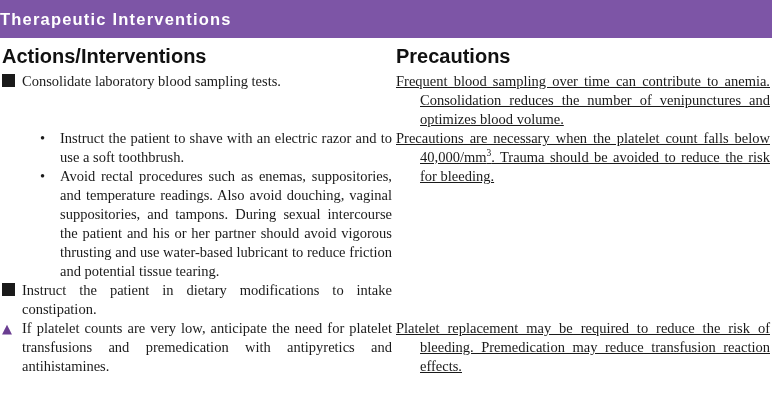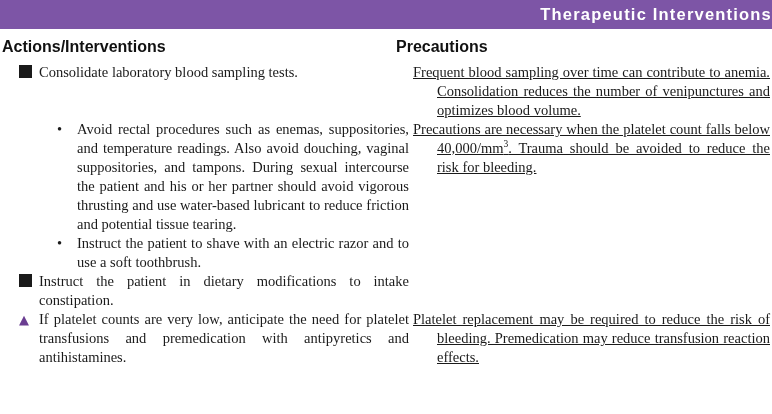--- a/index.html
+++ b/index.html
@@ -8,52 +8,51 @@
     width: 772px;
     height: 414px;
     overflow: hidden;
     background: #ffffff;
     font-family: "Liberation Serif", serif;
     font-size: 14.5px;
     line-height: 19px;
     color: #1a1a1a;
   }
   .title-bar {
-    height: 29px;
+    height: 38px;
     display: flex;
     align-items: center;
-    justify-content: flex-end;
+    justify-content: flex-start;
   }
   .title-bar .title {
     color: #ffffff;
     font-family: "Liberation Sans", sans-serif;
     font-weight: bold;
     font-size: 16.5px;
     letter-spacing: 1.2px;
   }
   .content { padding: 0 2px; }
   .col-headings {
     display: grid;
     grid-template-columns: 390px 1fr;
     column-gap: 4px;
     margin: 9px 0 7px 0;
   }
   .col-heading {
     font-family: "Liberation Sans", sans-serif;
     font-weight: bold;
-    font-size: 16px;
+    font-size: 20px;
     line-height: 18px;
     color: #111111;
   }
   .row {
     display: grid;
     grid-template-columns: 390px 1fr;
     column-gap: 4px;
     align-items: start;
-    margin-left: 17px;
   }
   .action-cell { }
   .action-item {
     padding-left: 20px;
     text-indent: -20px;
     text-align: justify;
   }
   .sq-bullet {
     display: inline-block;
     width: 13px;
@@ -112,24 +111,24 @@
         </div>
       </div>
       <div class="rationale-cell">
         <div class="rationale-par">Frequent blood sampling over time can contribute to anemia. Consolidation reduces the number of venipunctures and optimizes blood volume.</div>
       </div>
     </div>
 
     <div class="row">
       <div class="action-cell">
         <div class="sub-item">
-          <span class="dot-bullet">•</span><span>Avoid rectal procedures such as enemas, suppositories, and temperature readings. Also avoid douching, vaginal suppositories, and tampons. During sexual intercourse the patient and his or her partner should avoid vigorous thrusting and use water-based lubricant to reduce friction and potential tissue tearing.</span>
+          <span class="dot-bullet">•</span><span>Instruct the patient to shave with an electric razor and to use a soft toothbrush.</span>
         </div>
         <div class="sub-item">
-          <span class="dot-bullet">•</span><span>Instruct the patient to shave with an electric razor and to use a soft toothbrush.</span>
+          <span class="dot-bullet">•</span><span>Avoid rectal procedures such as enemas, suppositories, and temperature readings. Also avoid douching, vaginal suppositories, and tampons. During sexual intercourse the patient and his or her partner should avoid vigorous thrusting and use water-based lubricant to reduce friction and potential tissue tearing.</span>
         </div>
       </div>
       <div class="rationale-cell">
         <div class="rationale-par"><span>Precautions are necessary when the platelet count falls below 40,000/mm</span><sup>3</sup><span>. Trauma should be avoided to reduce the risk for bleeding.</span></div>
       </div>
     </div>
 
     <div class="row">
       <div class="action-cell">
         <div class="action-item">

